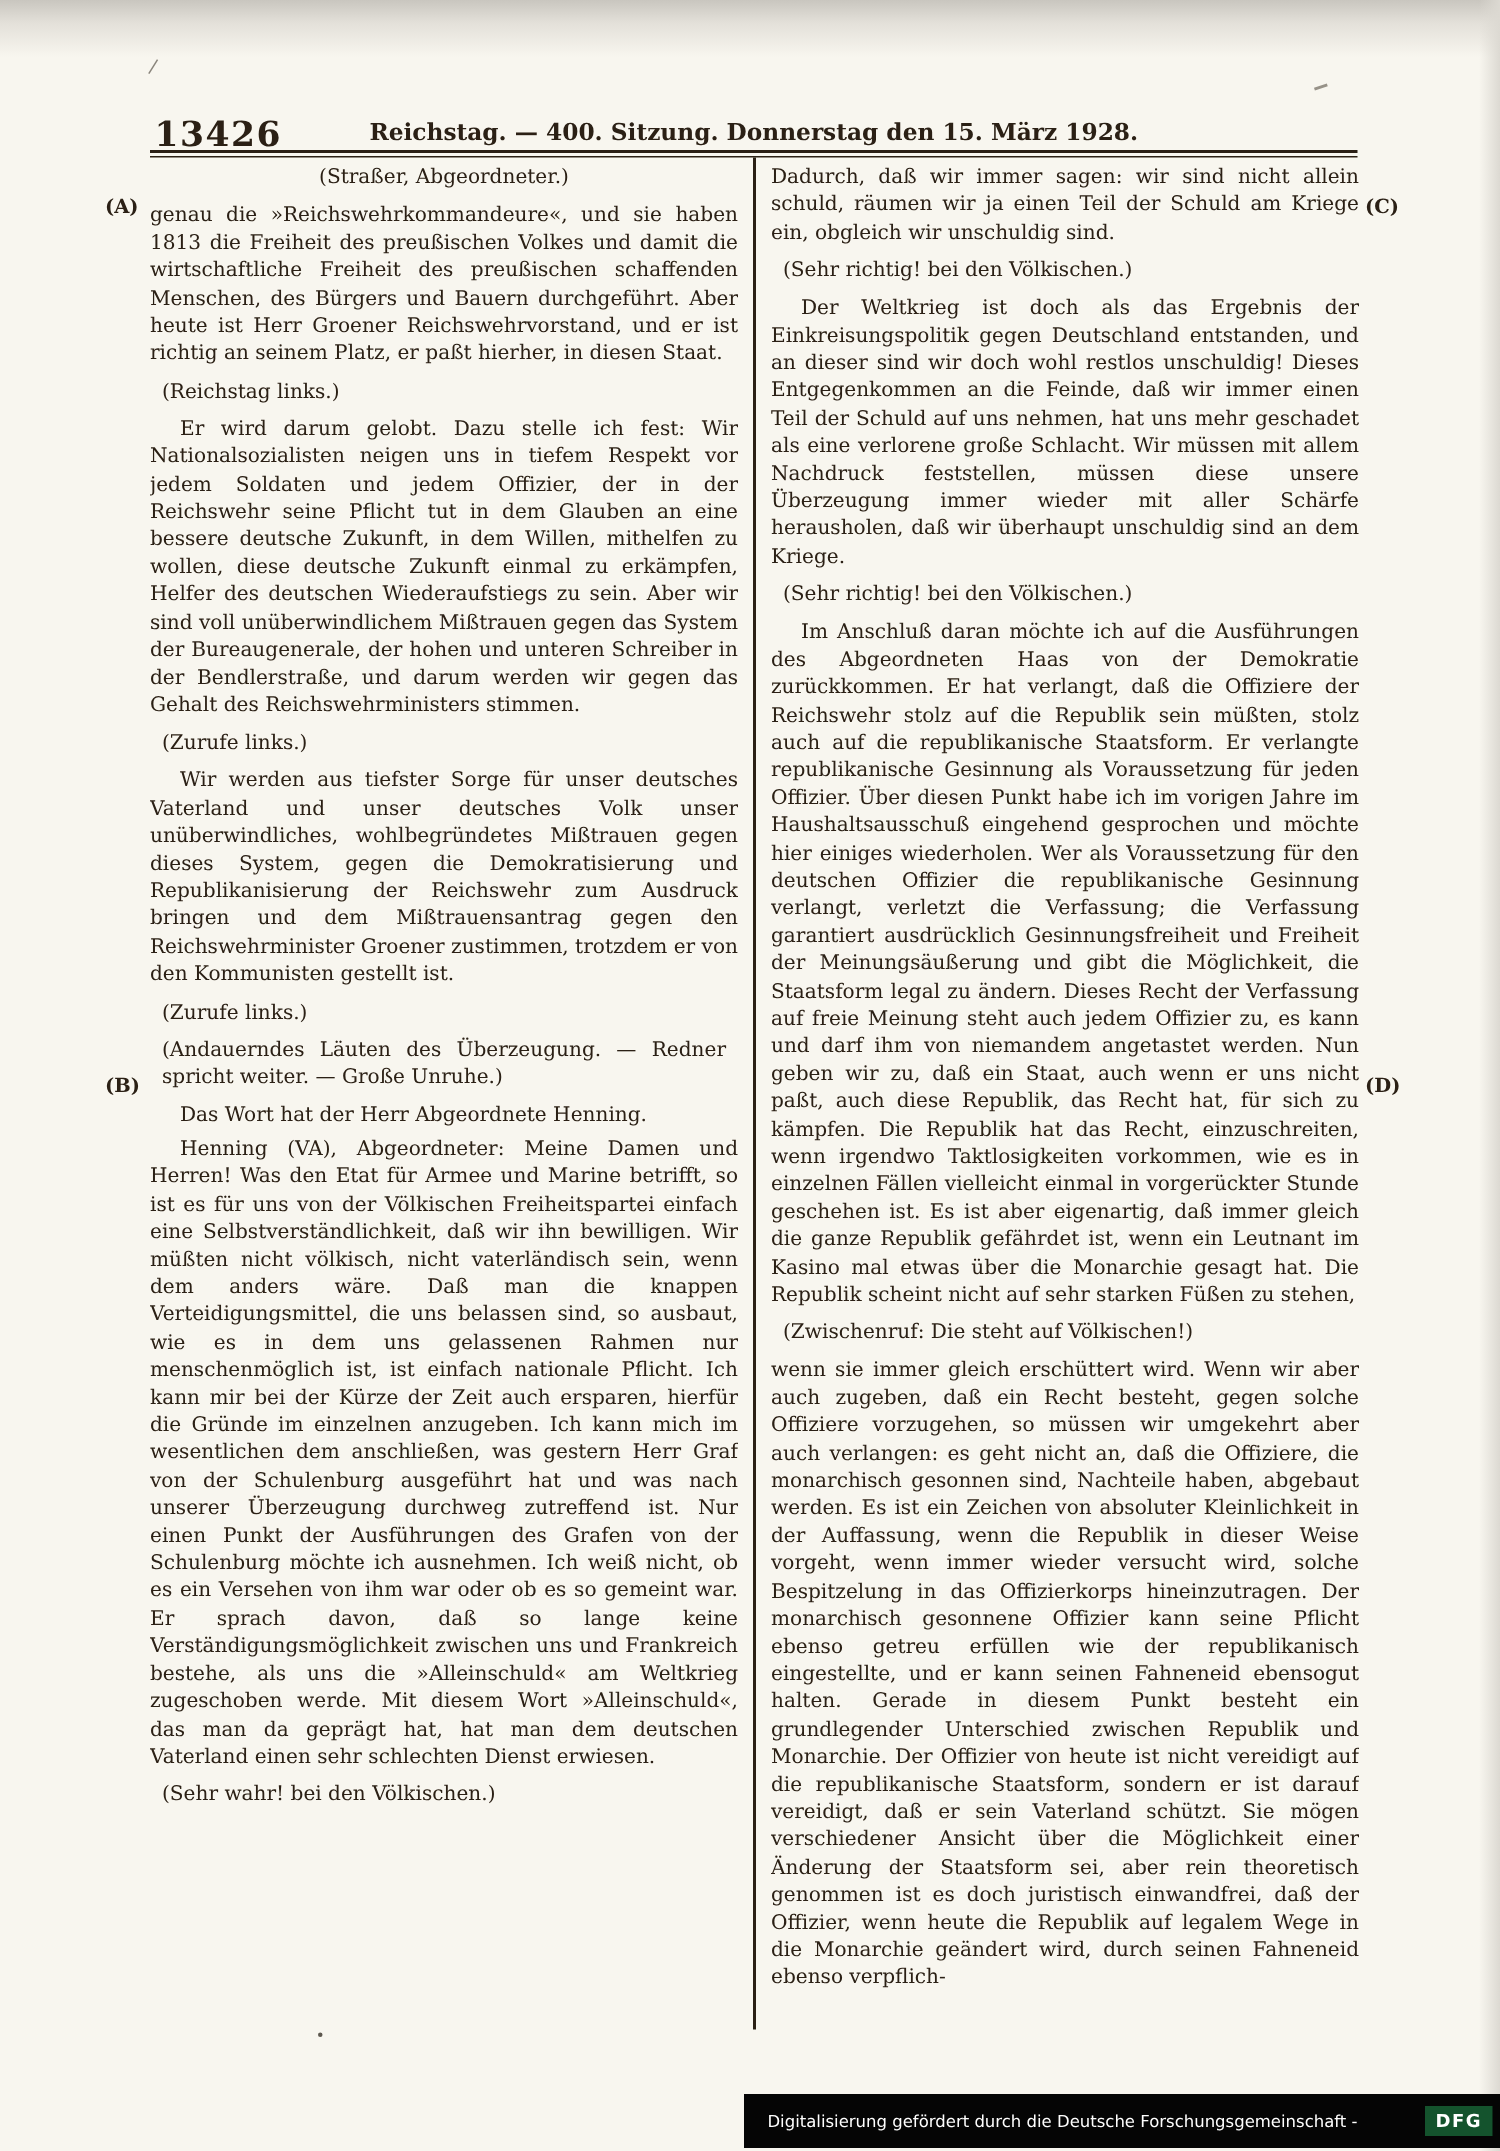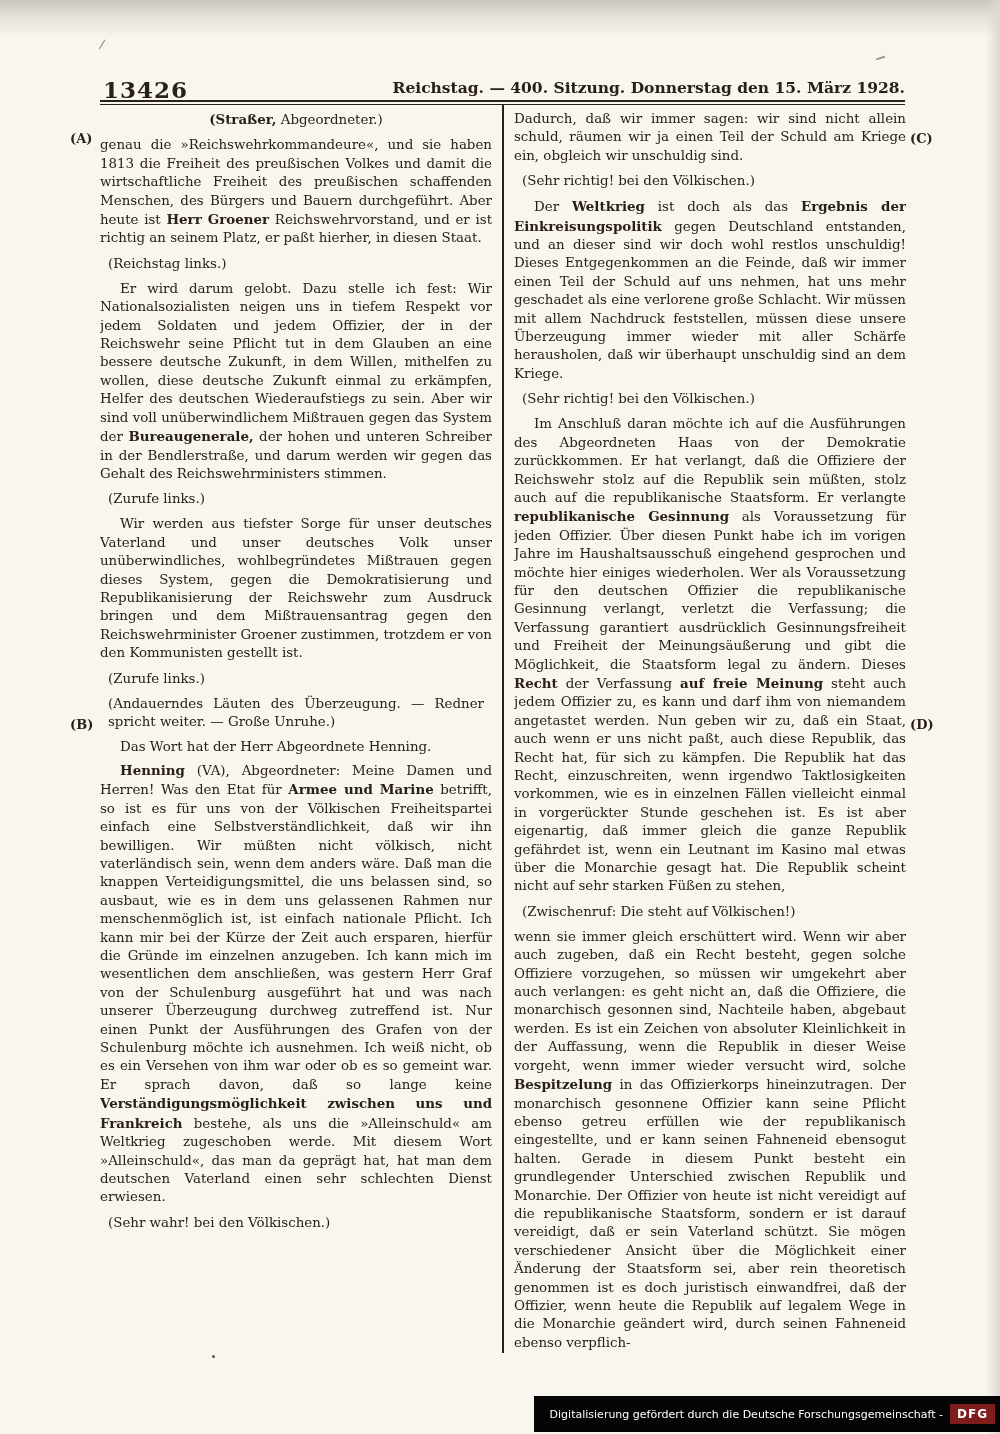--- a/index.html
+++ b/index.html
@@ -16,38 +16,38 @@
     position:absolute; top:0; left:0; right:0; height:38px;
     background:linear-gradient(#c9c6bf 0%, #e3e0d9 40%, #f8f6ef 100%);
   }
   .edge-right {
     position:absolute; top:0; right:0; bottom:0; width:14px;
     background:linear-gradient(to left, #dcd9d2, rgba(248,246,239,0));
   }
 
   
   .pagenum { position:absolute; top:76px; left:103px; font-size:23px; font-weight:bold; letter-spacing:1px; }
-  .title   { position:absolute; top:78px; left:100px; right:95px; text-align:right; font-size:15.5px; font-weight:bold; }
+  .title   { position:absolute; top:78px; left:100px; right:95px; text-align:center; font-size:15.5px; font-weight:bold; }
   .header-rule {
     position:absolute; top:100px; left:100px; right:95px; height:5px;
     border-top:2.5px solid #2b2015; border-bottom:1px solid #2b2015;
   }
 
   
   .col { position:absolute; top:110px; width:392px; height:1252px; overflow:hidden; }
   .col-left  { left:100px; }
   .col-right { left:514px; }
   .divider { position:absolute; top:105px; left:502px; width:1.5px; height:1248px; background:#2b2015; }
 
   .blk { font-size:13.4px; line-height:18.4px; text-align:justify; margin:0 0 5px 0; }
   .blk.body   { text-indent:20px; }
   .blk.cont   { text-indent:0; }
   .blk.stage  { text-indent:0; margin:7px 8px 7px 8px; line-height:18px; }
   .blk.speaker{ text-align:center; text-indent:0; margin:0 0 7px 0; }
-  .bold { font-weight:bold;margin-top:20px; }
+  .bold { font-weight:normal;margin-top:20px; }
 
   
   .marker { position:absolute; font-size:13px; font-weight:bold; }
   .marker-a { top:131px; left:70px; }
   .marker-b { top:717px; left:70px; }
   .marker-c { top:131px; left:910px; }
   .marker-d { top:717px; left:910px; }
 
   
   .footer-bar {
@@ -106,14 +106,14 @@
     <p class="blk stage"><span>(Sehr richtig! bei den Völkischen.)</span></p>
     <p class="blk body"><span>Der </span><span class="bold">Weltkrieg</span><span> ist doch als das </span><span class="bold">Ergebnis der Einkreisungspolitik</span><span> gegen Deutschland entstanden, und an dieser sind wir doch wohl restlos unschuldig! Dieses Entgegenkommen an die Feinde, daß wir immer einen Teil der Schuld auf uns nehmen, hat uns mehr geschadet als eine verlorene große Schlacht. Wir müssen mit allem Nachdruck feststellen, müssen diese unsere Überzeugung immer wieder mit aller Schärfe herausholen, daß wir überhaupt unschuldig sind an dem Kriege.</span></p>
     <p class="blk stage"><span>(Sehr richtig! bei den Völkischen.)</span></p>
     <p class="blk body"><span>Im Anschluß daran möchte ich auf die Ausführungen des Abgeordneten Haas von der Demokratie zurückkommen. Er hat verlangt, daß die Offiziere der Reichswehr stolz auf die Republik sein müßten, stolz auch auf die republikanische Staatsform. Er verlangte </span><span class="bold">republikanische Gesinnung</span><span> als Voraussetzung für jeden Offizier. Über diesen Punkt habe ich im vorigen Jahre im Haushaltsausschuß eingehend gesprochen und möchte hier einiges wiederholen. Wer als Voraussetzung für den deutschen Offizier die republikanische Gesinnung verlangt, verletzt die Verfassung; die Verfassung garantiert ausdrücklich Gesinnungsfreiheit und Freiheit der Meinungsäußerung und gibt die Möglichkeit, die Staatsform legal zu ändern. Dieses </span><span class="bold">Recht</span><span> der Verfassung </span><span class="bold">auf freie Meinung</span><span> steht auch jedem Offizier zu, es kann und darf ihm von niemandem angetastet werden. Nun geben wir zu, daß ein Staat, auch wenn er uns nicht paßt, auch diese Republik, das Recht hat, für sich zu kämpfen. Die Republik hat das Recht, einzuschreiten, wenn irgendwo Taktlosigkeiten vorkommen, wie es in einzelnen Fällen vielleicht einmal in vorgerückter Stunde geschehen ist. Es ist aber eigenartig, daß immer gleich die ganze Republik gefährdet ist, wenn ein Leutnant im Kasino mal etwas über die Monarchie gesagt hat. Die Republik scheint nicht auf sehr starken Füßen zu stehen,</span></p>
     <p class="blk stage"><span>(Zwischenruf: Die steht auf Völkischen!)</span></p>
     <p class="blk cont"><span>wenn sie immer gleich erschüttert wird. Wenn wir aber auch zugeben, daß ein Recht besteht, gegen solche Offiziere vorzugehen, so müssen wir umgekehrt aber auch verlangen: es geht nicht an, daß die Offiziere, die monarchisch gesonnen sind, Nachteile haben, abgebaut werden. Es ist ein Zeichen von absoluter Kleinlichkeit in der Auffassung, wenn die Republik in dieser Weise vorgeht, wenn immer wieder versucht wird, solche </span><span class="bold">Bespitzelung</span><span> in das Offizierkorps hineinzutragen. Der monarchisch gesonnene Offizier kann seine Pflicht ebenso getreu erfüllen wie der republikanisch eingestellte, und er kann seinen Fahneneid ebensogut halten. Gerade in diesem Punkt besteht ein grundlegender Unterschied zwischen Republik und Monarchie. Der Offizier von heute ist nicht vereidigt auf die republikanische Staatsform, sondern er ist darauf vereidigt, daß er sein Vaterland schützt. Sie mögen verschiedener Ansicht über die Möglichkeit einer Änderung der Staatsform sei, aber rein theoretisch genommen ist es doch juristisch einwandfrei, daß der Offizier, wenn heute die Republik auf legalem Wege in die Monarchie geändert wird, durch seinen Fahneneid ebenso verpflich-</span></p>
   </div>
 
 <div class="footer-bar">
   <span class="footer-text">Digitalisierung gefördert durch die Deutsche Forschungsgemeinschaft -</span>
-  <span class="dfg-logo" style="background: #7f1d1d;">DFG</span>
+  <span class="dfg-logo" style="background: #14532d; margin-left: 38px;">DFG</span>
 </div>
 
 </body></html>

